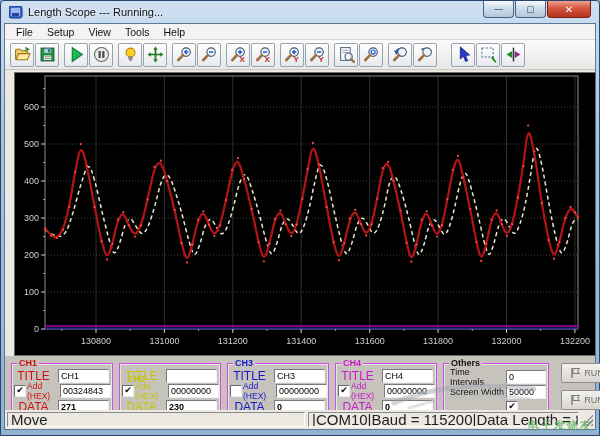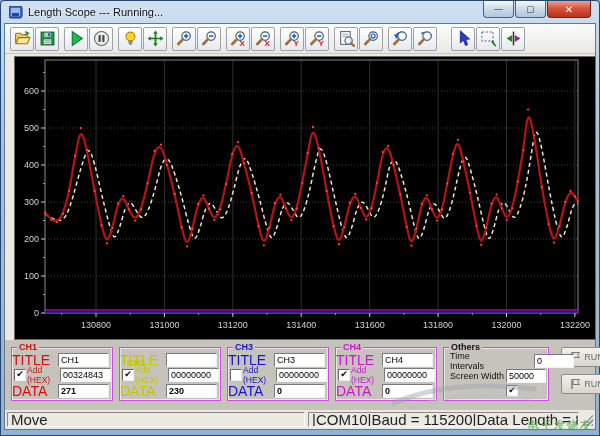--- a/index.html
+++ b/index.html
@@ -19,21 +19,21 @@
   .toolbar{height:29px;background:linear-gradient(#fbfbfb,#e8e8e6);display:flex;align-items:center;padding-left:4px;border-bottom:1px solid #c9c6c0;}
   .tbtn{width:24px;height:24px;margin:0 0 0 1px;padding:0;background:linear-gradient(#ffffff,#e6e9ee);border:1px solid #9aa2ad;border-radius:2px;display:flex;align-items:center;justify-content:center;cursor:default;}
   .tbtn svg{display:block;}
   
   .plot-wrap{position:relative;margin:2px 5px 0 9px;width:580px;height:282px;background:#000;border:1px solid #6a6a6a;}
   
   .channels{position:relative;height:66px;display:flex;align-items:flex-start;padding:7px 0 0 6px;background:#c6c3bc;}
   .group{position:relative;width:100px;height:52px;border:1px solid #d946ef;box-shadow:inset 0 0 0 1px #e8e6e0;margin-right:6px;flex:0 0 auto;}
   .group .cap{position:absolute;top:-6px;left:5px;background:#c6c3bc;padding:0 2px;font-size:9px;font-weight:bold;}
   .row{position:absolute;left:0;display:flex;align-items:center;height:14px;width:100%;}
-  .lbl{font-size:14px;width:43px;text-align:left;padding-right:3px;flex:0 0 auto;}
+  .lbl{font-size:12px;width:43px;text-align:center;padding-right:3px;flex:0 0 auto;}
   .fld{width:45px;height:12px;font-size:9px;font-family:"Liberation Sans",sans-serif;background:#fff;border:1px solid;border-color:#7a7a7a #f2f2f2 #f2f2f2 #7a7a7a;padding:0 2px;}
   .fld.dataf{font-weight:bold;}
   .chk{width:10px;height:10px;background:#fff;border:1px solid;border-color:#6a6a6a #eee #eee #6a6a6a;font-size:9px;line-height:9px;text-align:center;color:#111;margin:0 1px 0 2px;flex:0 0 auto;}
   .others{width:104px;}
   .others .lbl2{font-size:9px;color:#111;width:56px;text-align:left;padding-left:6px;flex:0 0 auto;}
   .others .fld{width:34px;}
   .runcol{display:flex;flex-direction:column;margin-left:6px;}
   .runbtn{width:52px;height:20px;margin-bottom:7px;background:linear-gradient(#f2f1ee,#d8d5ce);border:1px solid #8f8c86;border-radius:2px;font-size:9px;color:#6e6b64;display:flex;align-items:center;justify-content:center;gap:3px;cursor:default;}
   
   .statusbar{position:absolute;left:0;right:0;bottom:0;height:17px;background:#ece9e2;display:flex;align-items:center;padding:1px 2px;}
@@ -60,20 +60,27 @@
     </svg>
     <span class="title-text">Length Scope  ---  Running...</span>
     <div class="win-controls">
       <div class="wbtn">—</div>
       <div class="wbtn">▢</div>
       <div class="wbtn close">✕</div>
     </div>
   </div>
 
   <div class="client">
+    <div class="menubar" id="menubar">
+        <div class="menu-item">File</div>
+        <div class="menu-item">Setup</div>
+        <div class="menu-item">View</div>
+        <div class="menu-item">Tools</div>
+        <div class="menu-item">Help</div>
+      </div>
     <div class="toolbar" id="toolbar">
         <button class="tbtn">
           <svg viewBox="0 0 16 16" width="17" height="17">
             <path d="M1.5 12.5 V4 Q1.5 3 2.5 3 H6 L7.5 4.5 H12 Q13 4.5 13 5.5 V7" fill="#f2cf66" stroke="#9a7416" stroke-width="1"></path>
            <path d="M2 13 L4.2 7.2 H15 L12.6 13 Z" fill="#ffe9a3" stroke="#9a7416" stroke-width="1"></path>
            <path d="M10.5 1.5 L13.5 3 L10.5 4.6" fill="none" stroke="#2a7a2a" stroke-width="1.3"></path>
           </svg>
         </button>
         <button class="tbtn">
           <svg viewBox="0 0 16 16" width="17" height="17">
@@ -432,21 +439,21 @@
             <span class="lbl" style="width: 30px; color: rgb(204, 21, 204); font-size: 8.5px; text-align: left;">Add (HEX)</span>
             <input class="fld" readonly="" value="00000000" style="">
           </div>
           <div class="row" style="top: 36px;">
             <span class="lbl" style="color:#cc15cc">DATA</span>
             <input class="fld dataf" readonly="" value="0" style="">
           </div>
         </div>
         <div class="group others">
           <span class="cap" style="color:#111">Others</span>
-          <div class="row" style="top: 6px; gap: 28px;">
+          <div class="row" style="top: 6px;">
             <span class="lbl2">Time Intervals</span>
             <input class="fld" readonly="" value="0" style="">
           </div>
           <div class="row" style="top: 21px;">
             <span class="lbl2">Screen Width</span>
             <input class="fld" readonly="" value="50000" style="">
           </div>
           <div class="row" style="top: 36px; padding-left: 60px;">
             <span class="chk">✔</span>
           </div>

